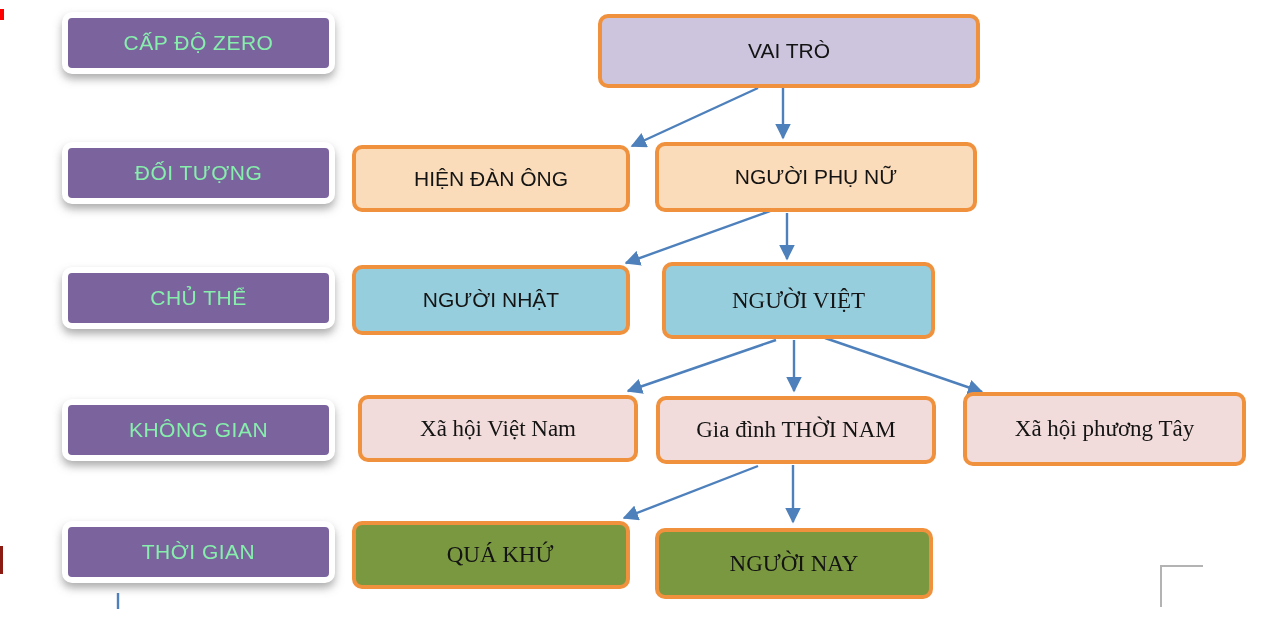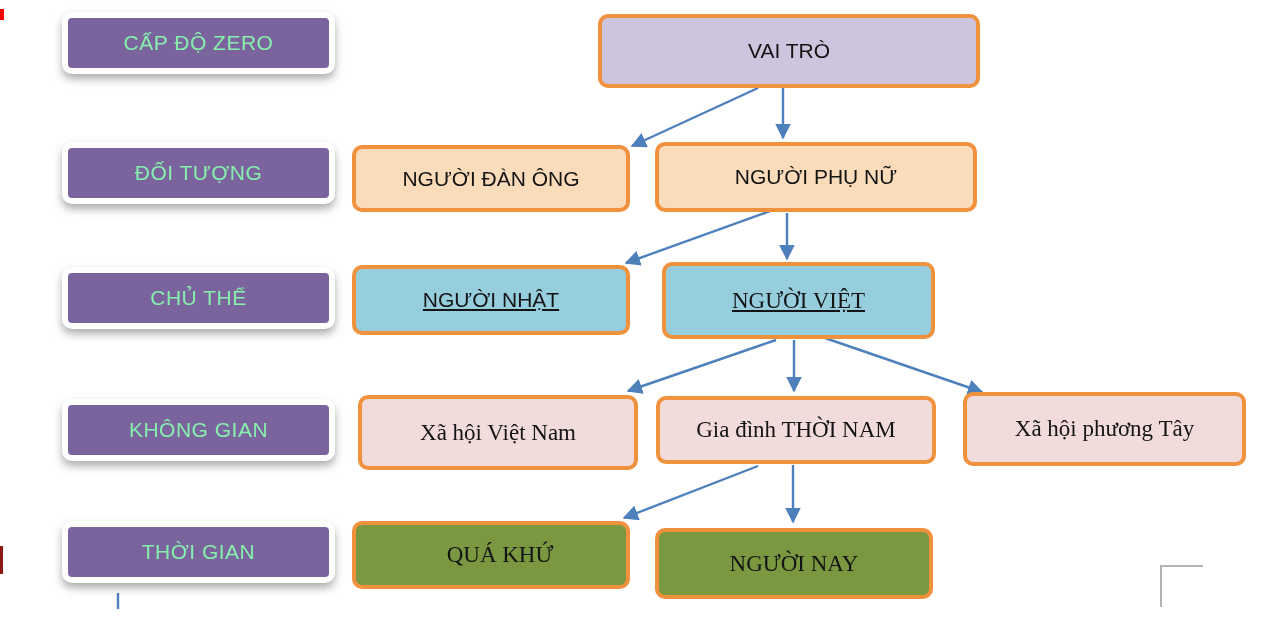--- a/index.html
+++ b/index.html
@@ -21,21 +21,21 @@
   
   .node{
     position:absolute;border:4px solid #F0913D;border-radius:10px;
     display:flex;align-items:center;justify-content:center;
     box-sizing:border-box;color:#141414;white-space:nowrap;
   }
   .node.sans{font-family:"Liberation Sans",sans-serif;font-size:21px;}
   .node.serif{font-family:"Liberation Serif",serif;font-size:23px;}
   .fill-lavender{background:#CDC5DE;}
   .fill-peach{background:#FBDCBA;}
-  .fill-blue{background:#97CEDD;text-decoration:underline;}
+  .fill-blue{background:#97CEDD;}
   .fill-pink{background:#F2DCDB;}
   .fill-green{background:#7A9840;}
   
   svg.arrows{position:absolute;left:0;top:0;width:1280px;height:627px;pointer-events:none;}
   svg.arrows line{stroke:#4E80BC;stroke-width:2.4;}
   .corner-mark{stroke:#b3b3b3;stroke-width:2;fill:none;}
   .tick-mark{stroke:#bdbdbd;stroke-width:1.5;}
   .fragment{position:absolute;}
 </style>
 </head>
@@ -80,34 +80,34 @@
   </div>
   <div class="level-box" style="top:521px;">
     <span>THỜI GIAN</span>
   </div>
 
   <div class="node sans fill-lavender" style="left:598px;top:14px;width:382px;height:74px;">
     <span>VAI TRÒ</span>
   </div>
 
   <div class="node sans fill-peach" style="left:352px;top:145px;width:278px;height:67px;">
-    <span>NGƯỜI ĐÀN ÔNG</span>
+    <span>HIỆN ĐÀN ÔNG</span>
   </div>
   <div class="node sans fill-peach" style="left:655px;top:142px;width:322px;height:70px;">
     <span>NGƯỜI PHỤ NỮ</span>
   </div>
 
   <div class="node sans fill-blue" style="left:352px;top:265px;width:278px;height:70px;">
     <span>NGƯỜI NHẬT</span>
   </div>
   <div class="node serif fill-blue" style="left:662px;top:262px;width:273px;height:77px;">
     <span>NGƯỜI VIỆT</span>
   </div>
 
-  <div class="node serif fill-pink" style="left:358px;top:395px;width:280px;height:75px;">
+  <div class="node serif fill-pink" style="left:358px;top:395px;width:280px;height:67px;">
     <span>Xã hội Việt Nam</span>
   </div>
   <div class="node serif fill-pink" style="left:656px;top:396px;width:280px;height:68px;">
     <span>Gia đình THỜI NAM</span>
   </div>
   <div class="node serif fill-pink" style="left:963px;top:392px;width:283px;height:74px;">
     <span>Xã hội phương Tây</span>
   </div>
 
   <div class="node serif fill-green" style="left:352px;top:521px;width:278px;height:68px;padding-left:18px;">

